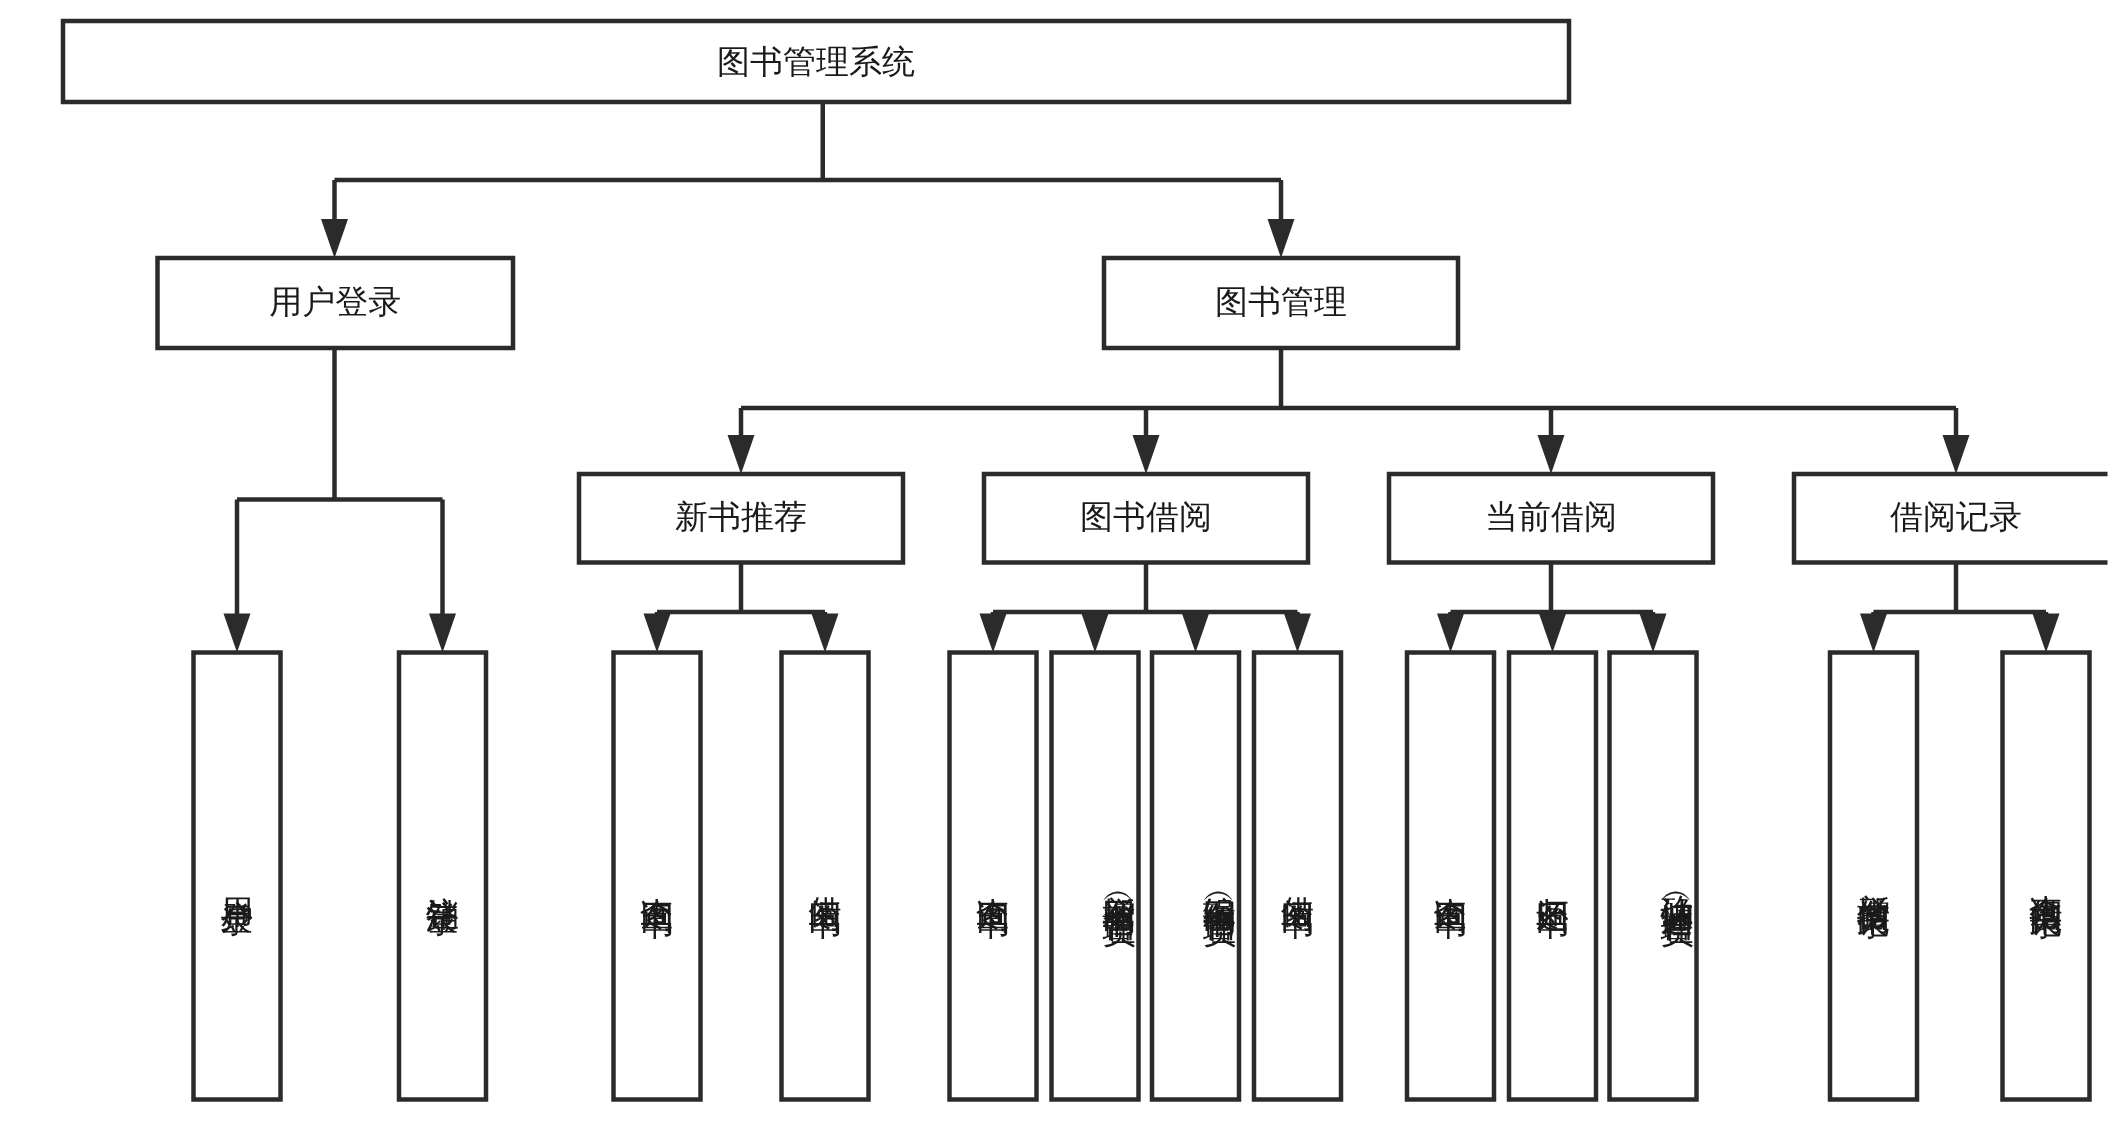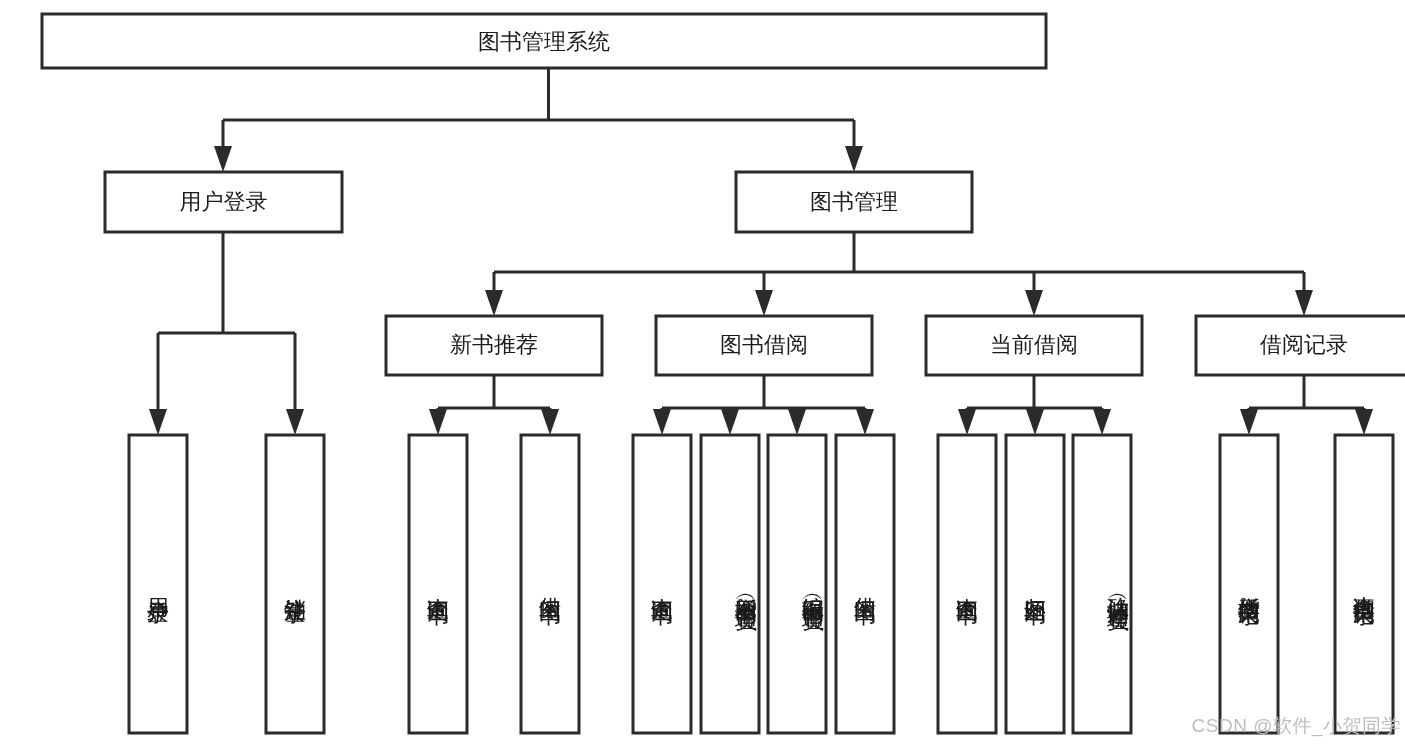--- a/index.html
+++ b/index.html
@@ -223,14 +223,13 @@
   <div class="leaf-label-v" style="left:744px; top:435px; width:58px; height:298px; align-items:flex-start; padding-top:8px; box-sizing:border-box;">编辑图书（管理员）</div>
   <div class="leaf-label-v" style="left:812px; top:435px; width:58px; height:298px;">借阅图书</div>
 
   <div class="leaf-label-v" style="left:914px; top:435px; width:58px; height:298px;">查询图书</div>
   <div class="leaf-label-v" style="left:982px; top:435px; width:58px; height:298px;">归还图书</div>
   <div class="leaf-label-v" style="left:1049px; top:435px; width:58px; height:298px; align-items:flex-start; padding-top:8px; box-sizing:border-box;">确认归还（管理员）</div>
 
   <div class="leaf-label-v" style="left:1196px; top:435px; width:58px; height:298px;">新增借阅记录</div>
   <div class="leaf-label-v" style="left:1311px; top:435px; width:58px; height:298px;">查询借阅记录</div>
 
-  <div class="watermark">CSDN @软件_小贺同学</div>
 </div>
 
 </body></html>

